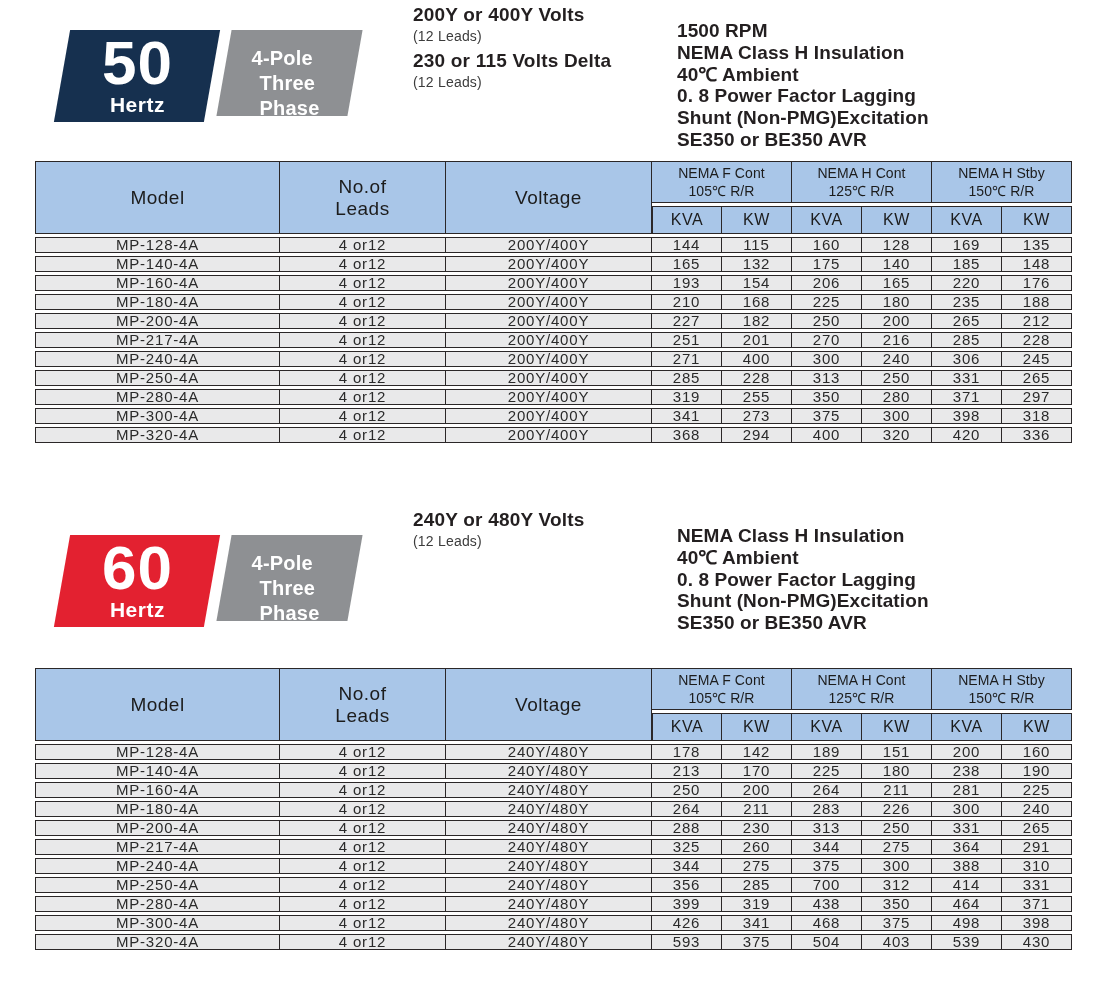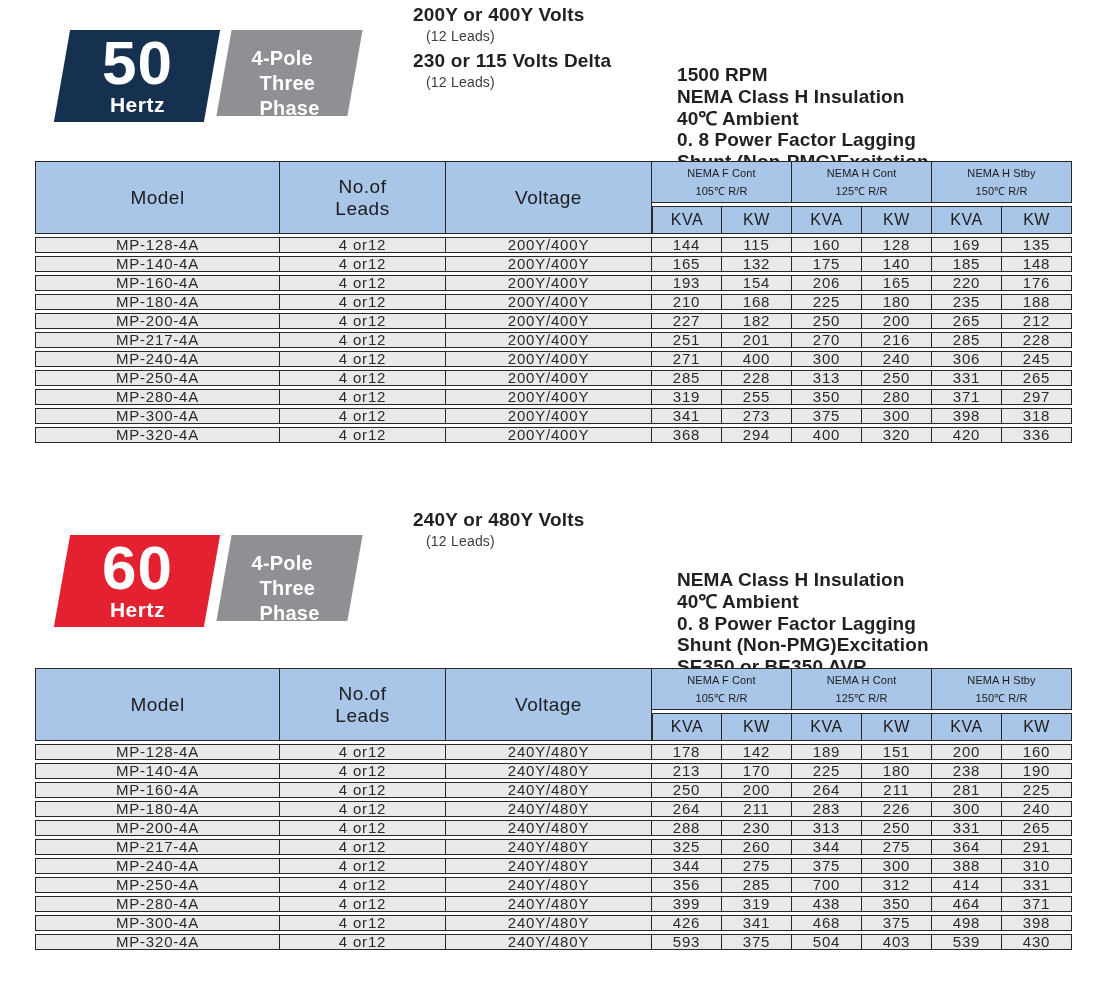--- a/index.html
+++ b/index.html
@@ -25,36 +25,36 @@
   .badge-pole{
     position:absolute;left:224px;top:30px;width:131px;height:86px;
     background:#8e9093;transform:skewX(-10deg);color:#fff;
   }
   .badge-pole .inner{transform:skewX(10deg);padding:16px 0 0 28px;font-weight:bold;font-size:20px;line-height:25px;letter-spacing:0.2px;}
   .badge-pole .l2{margin-left:8px;}
 
   
   .volts{position:absolute;left:413px;top:4px;}
   .volts .v{font-weight:bold;font-size:19px;line-height:22px;letter-spacing:0.2px;}
-  .volts .s{font-size:14px;line-height:19px;margin:1px 13px 4px;color:#3c3c3c;letter-spacing:0.2px;}
-
-  .specs{position:absolute;left:677px;top:20px;font-weight:bold;font-size:19px;line-height:21.8px;letter-spacing:0.1px;margin-top:44px;}
+  .volts .s{font-size:14px;line-height:19px;margin:1px 0 4px;color:#3c3c3c;letter-spacing:0.2px;}
+
+  .specs{position:absolute;left:677px;top:20px;font-weight:bold;font-size:19px;line-height:21.8px;letter-spacing:0.1px;}
   .specs div{white-space:nowrap;}
 
   
   .dtable{position:absolute;left:35px;top:158px;}
   #sec60 .dtable{top:160px;}
   table{border-collapse:separate;border-spacing:0 3px;table-layout:fixed;width:1037px;}
   th,td{border:1.5px solid #2b2728;border-left:none;padding:0;text-align:center;vertical-align:middle;}
   th:first-child,td:first-child{border-left:1.5px solid #2b2728;}
   thead th{background:#a9c6e8;font-weight:normal;color:#1c1c1c;}
   th.main{font-size:19px;letter-spacing:0.5px;}
   th.leads{white-space:pre-line;line-height:22px;}
   tr.grouprow th{height:40px;}
-  th.group{font-size:11px;line-height:18px;white-space:pre-line;letter-spacing:0.1px;}
+  th.group{font-size:14px;line-height:18px;white-space:pre-line;letter-spacing:0.1px;}
   tr.subrow th{height:26px;margin-top:9px;}
   th.sub{font-size:16px;letter-spacing:0.5px;}
   tbody td{background:#e9e9ea;font-size:15px;height:14px;line-height:14px;letter-spacing:0.8px;color:#2a2a2a;}
 </style>
 </head>
 <body>
 
 <div class="section" id="sec50">
 
   <div class="badge-freq navy">

